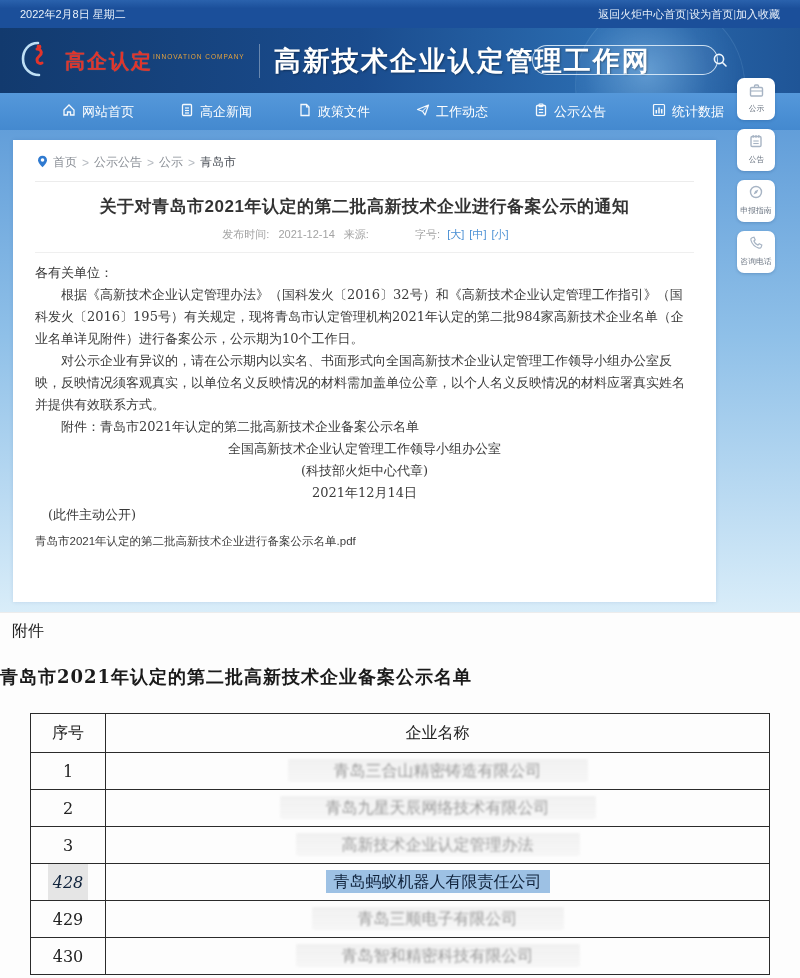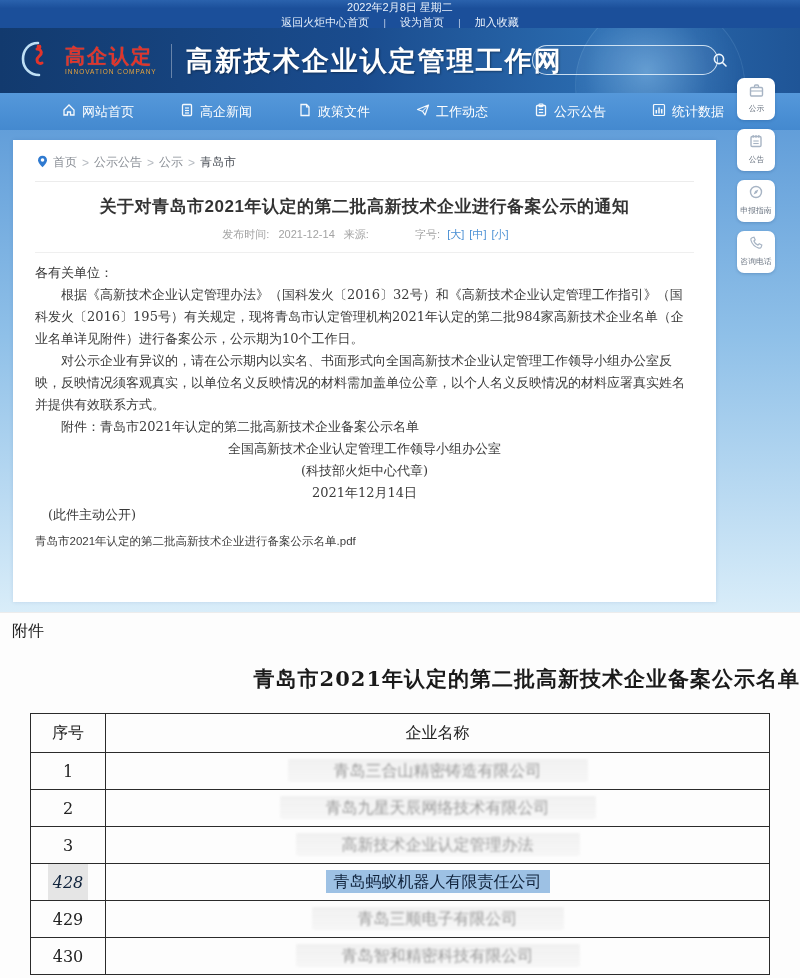--- a/index.html
+++ b/index.html
@@ -7,34 +7,34 @@
   body { font-family:"Liberation Sans", sans-serif; background:#ffffff; position:relative; }
   .page { position:relative; width:800px; height:978px; overflow:hidden; background:#fff; }
 
   
   .webpage { position:absolute; top:0; left:0; width:800px; height:612px;
              background:linear-gradient(180deg,#3c7cc0 0%,#5e9bd8 18%,#8fc0e8 55%,#d9edf9 100%); }
 
   .topbar { position:absolute; top:0; left:0; width:100%; height:28px;
             background:linear-gradient(180deg,#2a62ad 0%,#1b4f9a 30%,#1b4f9a 100%);
             display:flex; align-items:center; justify-content:space-between;
-            padding:0 20px; color:#eaf2fb; font-size:11px;flex-direction:column; }
-  .toplinks { display:flex; gap:14px; align-items:center; }
+            padding:0 20px; color:#eaf2fb; font-size:11px; }
+  .toplinks { display:flex; gap:0; align-items:center; }
   .toplinks .lnk { cursor:pointer; }
   .toplinks .sep { opacity:.7; }
 
   .site-header { position:absolute; top:28px; left:0; width:100%; height:65px;
                  background:linear-gradient(90deg,#123a6e 0%,#1a4c8e 45%,#2b6cb0 75%,#1f5597 100%);
                  overflow:hidden; }
   .globe { position:absolute; right:55px; top:-28px; width:170px; height:170px; border-radius:50%;
            background:radial-gradient(circle at 42% 42%, rgba(140,195,240,.55) 0%, rgba(80,140,200,.25) 45%, rgba(30,90,160,0) 72%);
            border:1px solid rgba(180,220,250,.12); }
   .header-inner { position:relative; height:100%; display:flex; align-items:center; padding:0 18px; }
   .logo { display:flex; align-items:center; gap:7px; cursor:pointer; }
-  .logo-text { display:flex; flex-direction:column; line-height:1; }
+  .logo-text { display:flex; flex-direction:row; line-height:1; }
   .logo-title { color:#e2342b; font-size:20px; font-weight:bold; letter-spacing:2px;
                 text-shadow:0 0 1px rgba(255,180,120,.4); }
   .logo-subtitle { color:#e8a43c; font-size:6.5px; letter-spacing:1px; margin-top:3px; }
   .logo-divider { width:1px; height:34px; background:rgba(255,255,255,.35); margin:0 14px; }
   .site-title { color:#ffffff; font-size:27px; font-weight:bold; letter-spacing:2px;
                 font-family:"Liberation Serif", serif; text-shadow:1px 1px 2px rgba(0,0,0,.35); }
   .searchbox { position:absolute; right:82px; top:17px; width:186px; height:30px;
                border:1px solid rgba(230,242,252,.85); border-radius:16px;
                display:flex; align-items:center; background:rgba(255,255,255,.04); }
   .searchbox input { flex:1; border:none; outline:none; background:transparent; padding:0 12px;
@@ -81,22 +81,22 @@
               box-shadow:0 1px 3px rgba(20,60,110,.25); display:flex; flex-direction:column;
               align-items:center; justify-content:center; gap:2px; cursor:pointer; }
   .rail-btn svg { color:#a7b4c4; }
   .rail-label { font-size:8.5px; color:#6b7582; white-space:nowrap; transform:scale(.92); }
 
   
   .docarea { position:absolute; top:612px; left:0; width:800px; height:366px;
              background:#fdfdfd; border-top:1px solid #ececec;
              font-family:"DejaVu Serif","Liberation Serif",serif; }
   .doc-label { position:absolute; top:8px; left:12px; font-size:16px; color:#222; }
-  .doc-title { position:absolute; top:52px; left:0; width:100%; text-align:right;
-               font-size:21px; font-weight:bold; color:#1a1a1a; letter-spacing:1px; }
+  .doc-title { position:absolute; top:52px; left:0; width:100%; text-align:left;
+               font-size:18px; font-weight:bold; color:#1a1a1a; letter-spacing:1px; }
   .doc-table { position:absolute; top:100px; left:30px; width:740px;
                border-collapse:collapse; table-layout:fixed; }
   .doc-table th, .doc-table td { border:1.5px solid #2b2b2b; text-align:center;
                font-weight:normal; color:#222; overflow:hidden; }
   .doc-table th { height:39px; font-size:16px; }
   .doc-table td { height:37px; font-size:16px; }
   .col-no { width:75px; }
   .blurred-name span { color:#9a9a9a; filter:blur(0.8px);
                        background:linear-gradient(180deg,rgba(190,190,190,.18),rgba(190,190,190,.10));
                        padding:2px 46px; border-radius:2px; }

